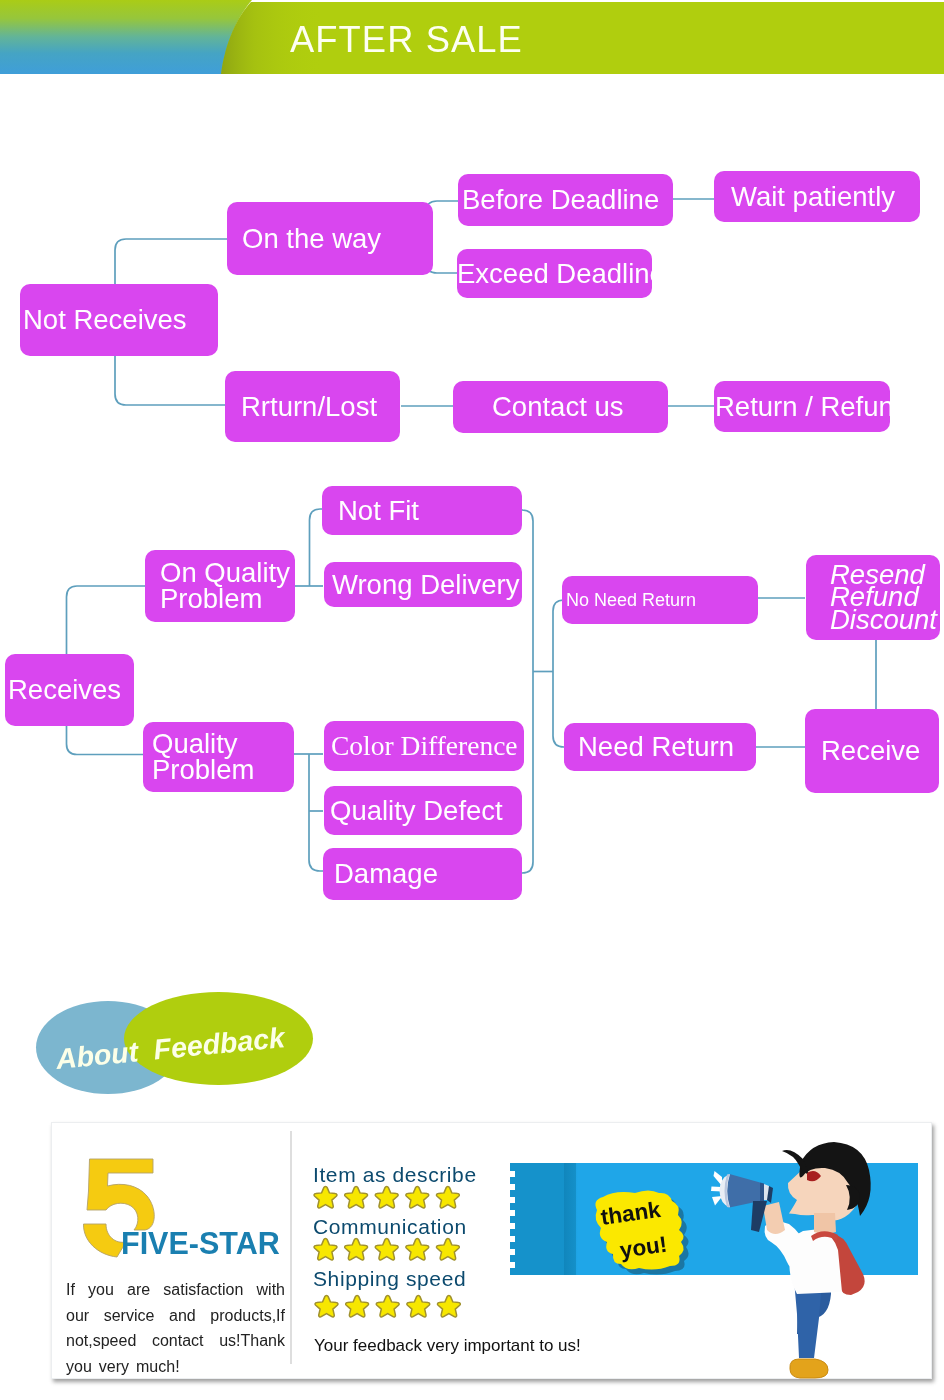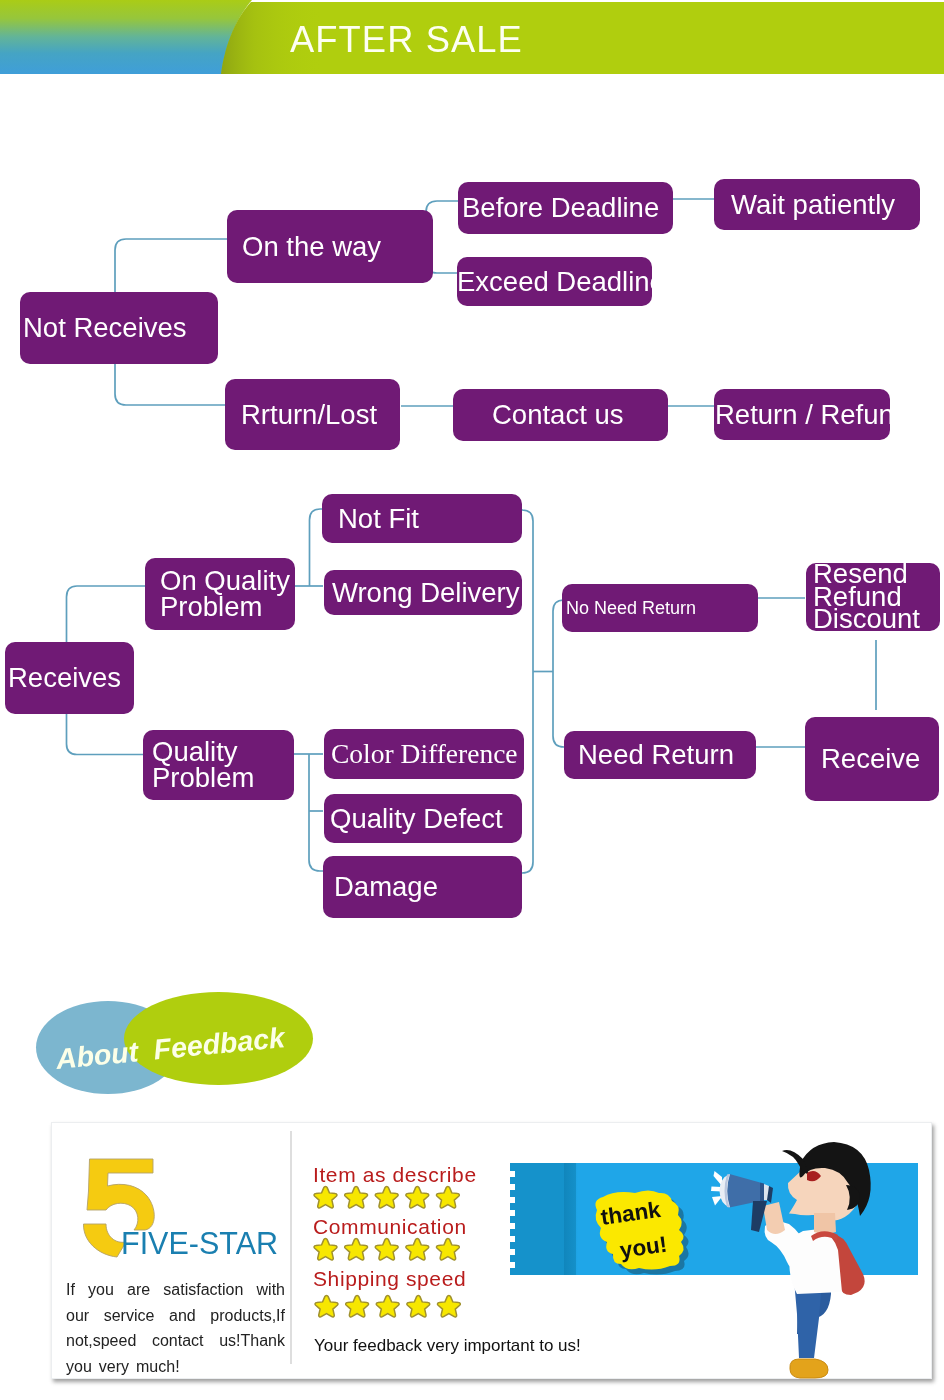--- a/index.html
+++ b/index.html
@@ -5,39 +5,39 @@
   html,body{margin:0;padding:0;}
   body{width:944px;height:1400px;background:#ffffff;font-family:"Liberation Sans",sans-serif;position:relative;overflow:hidden;}
   .page{position:absolute;left:0;top:0;width:944px;height:1400px;overflow:hidden;}
 
   
   .hdr{position:absolute;left:0;top:0;width:944px;height:80px;}
   .hdr-title{position:absolute;left:290px;top:19px;font-size:36.3px;color:#fdfff2;letter-spacing:1.1px;font-weight:400;}
 
   
   .flow{position:absolute;left:0;top:0;width:944px;height:1400px;}
-  .node{position:absolute;background:#701a75;border-radius:10px;color:#fff;display:flex;align-items:center;box-sizing:border-box;padding-left:6px;font-size:27.5px;line-height:28px;z-index:3;white-space:nowrap;margin-top:8px;}
+  .node{position:absolute;background:#d946ef;border-radius:10px;color:#fff;display:flex;align-items:center;box-sizing:border-box;padding-left:6px;font-size:27.5px;line-height:28px;z-index:3;white-space:nowrap;}
 
   
   .fbwrap{position:absolute;left:0px;top:0px;width:944px;height:1400px;}
   .ell{position:absolute;border-radius:50%;}
   .ell-blue{left:36px;top:1001px;width:144px;height:93px;background:#7cb6cf;}
   .ell-green{left:124px;top:992px;width:189px;height:93px;background:#b0ce0e;}
   .fbtxt{position:absolute;left:56px;top:1043px;font-size:28.5px;font-weight:bold;font-style:italic;color:#fcffe8;transform:rotate(-5.5deg);transform-origin:left center;white-space:nowrap;letter-spacing:0px;}
 
   
   .card{position:absolute;left:51px;top:1122px;width:881px;height:257px;background:#fff;box-shadow:2px 3px 4px rgba(0,0,0,.38);border:1px solid #eceef0;box-sizing:border-box;}
   .card-divider{position:absolute;left:238px;top:8px;width:2px;height:233px;background:#dedede;}
   .logo5{position:absolute;left:29px;top:31px;width:80px;height:109px;}
-  .logo-txt{position:absolute;left:69px;top:103px;font-size:30.5px;font-weight:normal;color:#1a7fb0;letter-spacing:0px;}
+  .logo-txt{position:absolute;left:69px;top:103px;font-size:30.5px;font-weight:bold;color:#1a7fb0;letter-spacing:0px;}
   .blurb{position:absolute;left:14px;top:154px;width:219px;font-size:16px;line-height:25.5px;color:#222;}
   .jline{display:flex;justify-content:space-between;}
   .jline.last{justify-content:flex-start;gap:7px;}
   .rate{position:absolute;}
-  .rate-label{font-size:21px;color:#b91c1c;letter-spacing:0.6px;white-space:nowrap;}
+  .rate-label{font-size:21px;color:#0c4a6e;letter-spacing:0.6px;white-space:nowrap;}
   .stars{margin-top:-5px;}
   .fb-note{position:absolute;left:262px;top:213px;font-size:17px;color:#111;white-space:nowrap;}
   .ticket{position:absolute;left:456px;top:40px;width:410px;height:112px;}
   .man{position:absolute;left:659px;top:19px;width:165px;height:238px;}
 </style>
 </head>
 <body>
 
 <div class="page">
 
@@ -116,51 +116,51 @@
     <div class="node" style="left:225px;top:371px;width:175px;height:71px;padding-left:16px;">
         <span>Rrturn/Lost</span>
       </div>
     <div class="node" style="left:453px;top:381px;width:215px;height:52px;padding-left:39px;">
         <span>Contact us</span>
       </div>
     <div class="node" style="left:714px;top:381px;width:176px;height:51px;padding-left:1px;">
         <span>Return / Refund</span>
       </div>
 
-    <div class="node" style="left:5px;top:634px;width:129px;height:72px;padding-left:3px;">
+    <div class="node" style="left:5px;top:654px;width:129px;height:72px;padding-left:3px;">
         <span>Receives</span>
       </div>
     <div class="node" style="left:145px;top:550px;width:150px;height:72px;padding-left:15px;line-height:25.8px;">
         <span>On Quality<br>Problem</span>
       </div>
     <div class="node" style="left:322px;top:486px;width:200px;height:49px;padding-left:16px;">
         <span>Not Fit</span>
       </div>
     <div class="node" style="left:324px;top:562px;width:198px;height:45px;padding-left:8px;">
         <span>Wrong Delivery</span>
       </div>
     <div class="node" style="left:143px;top:722px;width:151px;height:70px;padding-left:9px;line-height:25.8px;">
         <span>Quality<br>Problem</span>
       </div>
     <div class="node" style="left:324px;top:721px;width:200px;height:50px;padding-left:7px;font-family:Liberation Serif, serif;">
         <span>Color Difference</span>
       </div>
     <div class="node" style="left:324px;top:786px;width:198px;height:49px;padding-left:6px;">
         <span>Quality Defect</span>
       </div>
-    <div class="node" style="left:323px;top:848px;width:199px;height:62px;padding-left:11px;">
+    <div class="node" style="left:323px;top:848px;width:199px;height:52px;padding-left:11px;">
         <span>Damage</span>
       </div>
     <div class="node" style="left:562px;top:576px;width:196px;height:48px;padding-left:4px;font-size:18px;">
         <span>No Need Return</span>
       </div>
     <div class="node" style="left:564px;top:723px;width:192px;height:48px;padding-left:14px;">
         <span>Need Return</span>
       </div>
-    <div class="node" style="left:806px;top:555px;width:134px;height:68px;padding-left:7px;line-height:22.4px;">
+    <div class="node" style="left:806px;top:555px;width:134px;height:85px;padding-left:24px;line-height:22.4px;font-style:italic;">
         <span>Resend<br>Refund<br>Discount</span>
       </div>
     <div class="node" style="left:805px;top:709px;width:134px;height:84px;padding-left:16px;">
         <span>Receive</span>
       </div>
   </div>
 
   <div class="fbwrap">
     <div class="ell ell-blue"></div>
     <div class="ell ell-green"></div>

